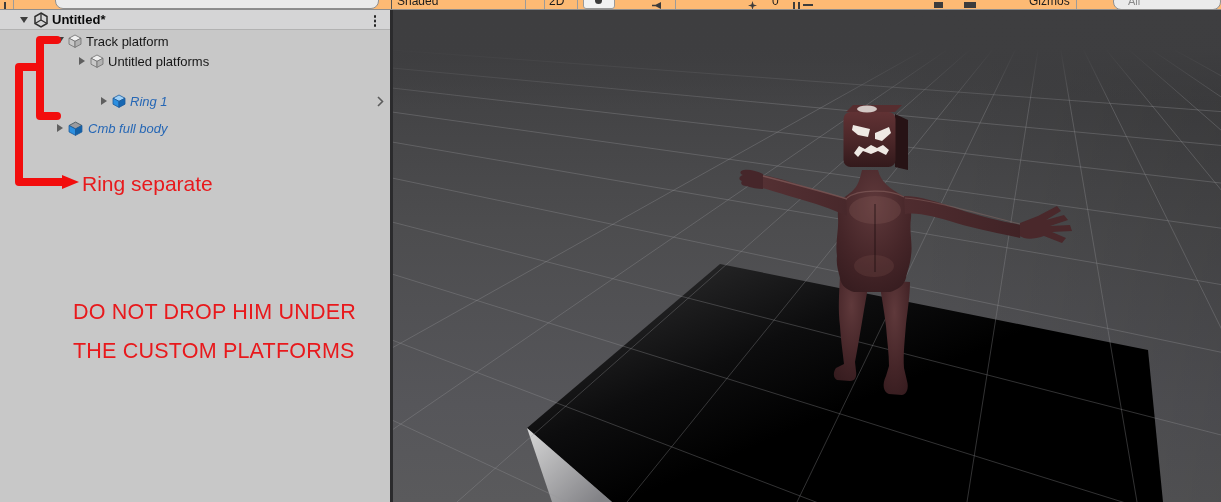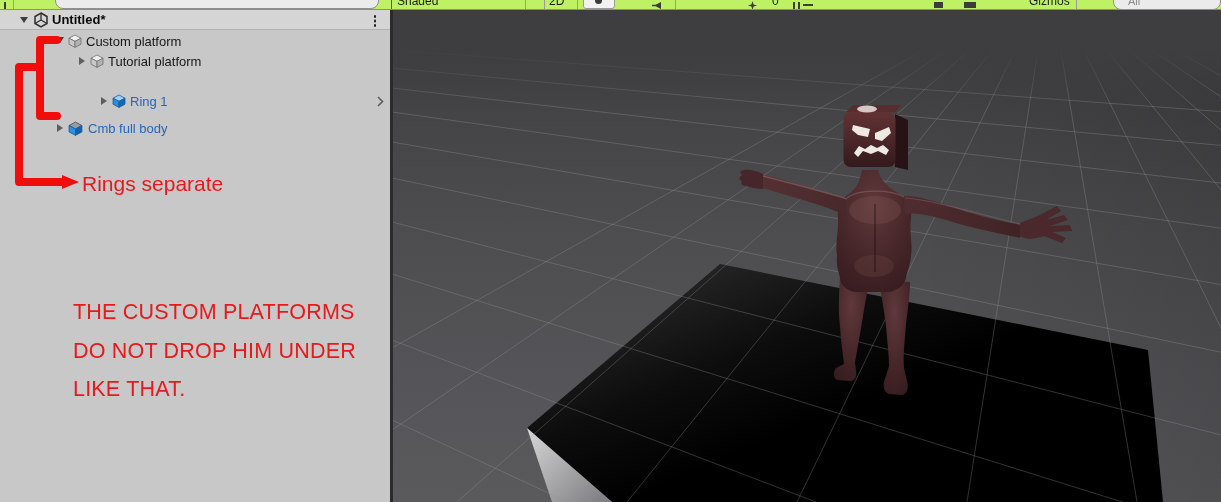--- a/index.html
+++ b/index.html
@@ -1,19 +1,19 @@
 <!DOCTYPE html>
 <html><head>
 <meta charset="utf-8">
 <style>
   html,body{margin:0;padding:0;background:#666;}
   #root{position:relative;width:1221px;height:502px;overflow:hidden;background:#c8c8c8;
         font-family:"Liberation Sans",sans-serif;-webkit-font-smoothing:antialiased;}
   
-  #topbar{position:absolute;left:0;top:0;width:1221px;height:9px;background:#bef264;
+  #topbar{position:absolute;left:0;top:0;width:1221px;height:9px;background:#fdba74;
           border-bottom:1px solid #8d8d8d;overflow:hidden;z-index:6;}
   .tb-item{position:absolute;font-size:12px;color:#1c1c1c;line-height:12px;white-space:nowrap;}
   .tb-sep{position:absolute;top:0;width:1px;height:9px;background:#9b9b9b;}
   .tb-field{position:absolute;background:#ebebeb;border:1px solid #8f8f8f;border-radius:8px;height:15px;}
   .tb-btn-active{position:absolute;background:#f2f2f2;border:1px solid #9a9a9a;border-radius:3px;height:14px;}
   .tb-glyph{position:absolute;background:#3c3c3c;}
   
   #leftstrip{position:absolute;left:0;top:29px;width:10px;height:473px;background:#98989a;
              border-right:1px solid #7d7d7f;z-index:1;}
   
@@ -22,21 +22,21 @@
              border-bottom:1px solid #b2b2b2;}
   #hier-head .title{position:absolute;left:52px;top:2px;font-size:13px;font-weight:bold;color:#0a0a0a;}
   .tri-down{width:0;height:0;border-left:4.5px solid transparent;border-right:4.5px solid transparent;
             border-top:6px solid #3e3e3e;display:inline-block;}
   .tri-right{width:0;height:0;border-top:4.5px solid transparent;border-bottom:4.5px solid transparent;
              border-left:6px solid #5f5f5f;display:inline-block;}
   .hrow{position:absolute;left:0;width:390px;height:20px;}
   .hrow .tri{position:absolute;top:6px;}
   .hrow .cicon{position:absolute;top:3px;}
   .hrow .lbl{position:absolute;top:3px;font-size:13px;color:#161616;white-space:nowrap;}
-  .hrow .lbl.blue{color:#2667b5;}
+  .hrow .lbl.blue{color:#2667b5;font-style:italic;}
   .kebab{position:absolute;right:14px;top:5px;width:2.5px;height:2.5px;border-radius:50%;background:#222;
          box-shadow:0 4.5px 0 #222,0 9px 0 #222;}
   
   #divider{position:absolute;left:390px;top:10px;width:3px;height:492px;background:#2b2b2d;z-index:3;}
   #scene{position:absolute;left:392px;top:10px;width:829px;height:492px;z-index:2;}
   
   #anno{position:absolute;left:0;top:0;width:1221px;height:502px;z-index:10;pointer-events:none;}
   #anno .keep{position:absolute;left:82px;top:172px;font-size:21px;color:#e8191c;}
   #anno .warn{position:absolute;left:73px;top:293px;font-size:21.5px;line-height:38.6px;
               letter-spacing:.2px;color:#e8191c;white-space:nowrap;}
@@ -90,31 +90,31 @@
       <span class="kebab"></span>
     </div>
 
     <div class="hrow" style="top:21px">
       <span class="tri tri-down" style="left:56px"></span>
       <svg class="cicon" style="left:68px" width="14" height="14" viewBox="0 0 14 14">
         <polygon points="7,1 13,4.2 7,7.4 1,4.2" fill="#efefef" stroke="#6f6f6f" stroke-width=".8"></polygon>
         <polygon points="1,4.2 7,7.4 7,13.4 1,10.2" fill="#c9c9c9" stroke="#6f6f6f" stroke-width=".8"></polygon>
         <polygon points="13,4.2 13,10.2 7,13.4 7,7.4" fill="#b2b2b2" stroke="#6f6f6f" stroke-width=".8"></polygon>
       </svg>
-      <span class="lbl" style="left:86px">Custom platform</span>
+      <span class="lbl" style="left:86px">Track platform</span>
     </div>
 
     <div class="hrow" style="top:41px">
       <span class="tri tri-right" style="left:79px"></span>
       <svg class="cicon" style="left:90px" width="14" height="14" viewBox="0 0 14 14">
         <polygon points="7,1 13,4.2 7,7.4 1,4.2" fill="#efefef" stroke="#6f6f6f" stroke-width=".8"></polygon>
         <polygon points="1,4.2 7,7.4 7,13.4 1,10.2" fill="#c9c9c9" stroke="#6f6f6f" stroke-width=".8"></polygon>
         <polygon points="13,4.2 13,10.2 7,13.4 7,7.4" fill="#b2b2b2" stroke="#6f6f6f" stroke-width=".8"></polygon>
       </svg>
-      <span class="lbl" style="left:108px">Tutorial platform</span>
+      <span class="lbl" style="left:108px">Untitled platforms</span>
     </div>
 
 
     <div class="hrow" style="top:81px">
       <span class="tri tri-right" style="left:101px"></span>
       <svg class="cicon" style="left:112px" width="14" height="14" viewBox="0 0 14 14">
         <polygon points="7,1 13,4.2 7,7.4 1,4.2" fill="#9fd0f6" stroke="#1c5c9d" stroke-width=".8"></polygon>
         <polygon points="1,4.2 7,7.4 7,13.4 1,10.2" fill="#2c8fe0" stroke="#1c5c9d" stroke-width=".8"></polygon>
         <polygon points="13,4.2 13,10.2 7,13.4 7,7.4" fill="#1767b2" stroke="#1c5c9d" stroke-width=".8"></polygon>
       </svg>
@@ -261,21 +261,20 @@
 
     <rect x="0" y="0" width="829" height="95" fill="url(#gFade)"></rect>
   </svg>
 
   <div id="anno">
     <svg width="392" height="502" viewBox="0 0 392 502" style="position:absolute;left:0;top:0">
       <path d="M57,40 L40,40 L40,116 L57,116" fill="none" stroke="#f20d0d" stroke-width="8" stroke-linecap="round" stroke-linejoin="round"></path>
       <path d="M36,67 L19,67 L19,182 L64,182" fill="none" stroke="#f20d0d" stroke-width="8" stroke-linecap="round" stroke-linejoin="round"></path>
       <polygon points="62,175 79,182 62,189" fill="#f20d0d"></polygon>
     </svg>
-    <div class="keep">Rings separate</div>
+    <div class="keep">Ring separate</div>
     <div class="warn">
+      <div>DO NOT DROP HIM UNDER</div>
       <div>THE CUSTOM PLATFORMS</div>
-      <div>DO NOT DROP HIM UNDER</div>
-      <div>LIKE THAT.</div>
     </div>
   </div>
 
 </div>
 
 </body></html>

